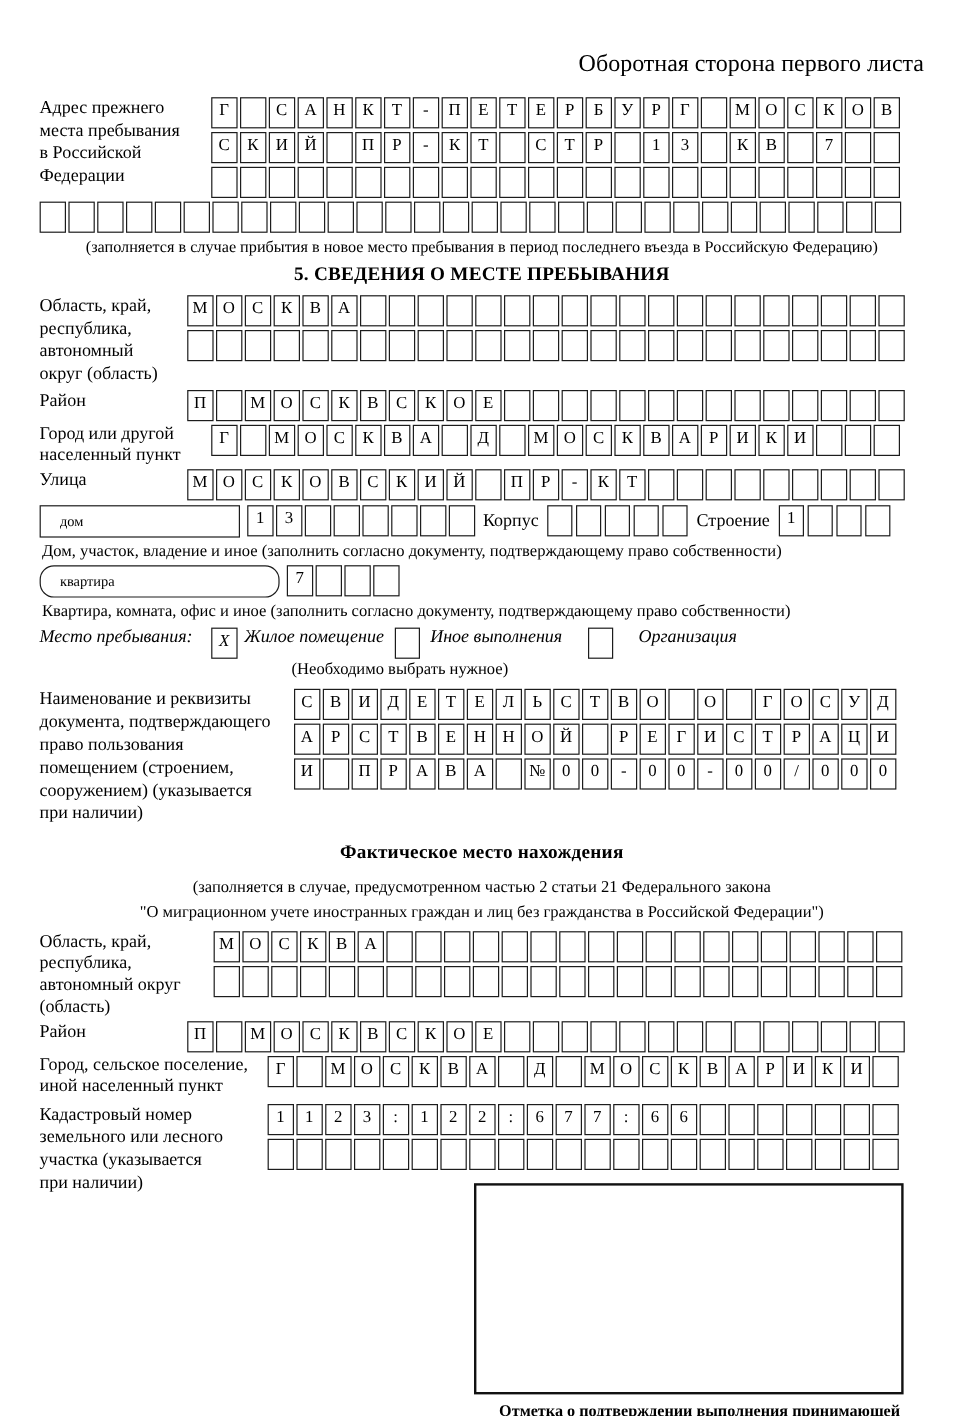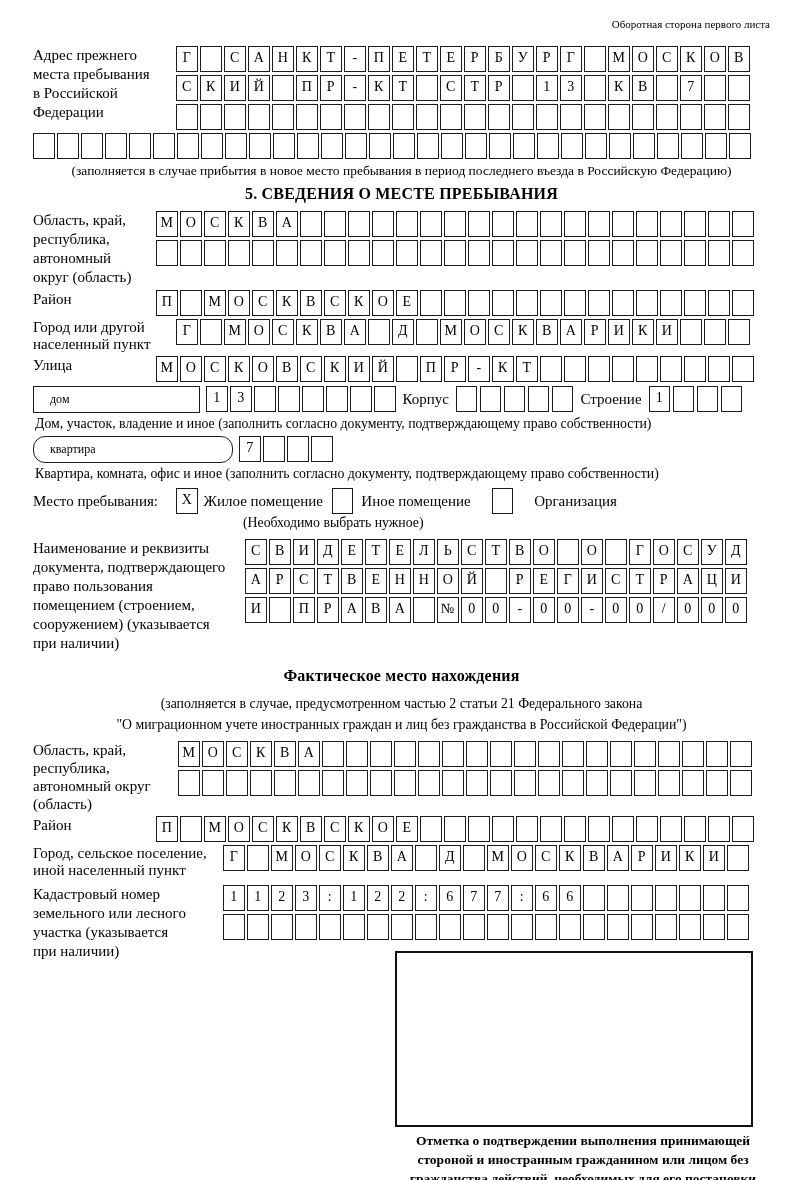--- a/index.html
+++ b/index.html
@@ -5,42 +5,42 @@
   html,body{margin:0;padding:0;background:#fff;}
   .sheet{
     position:relative;
     width:800px;height:1180px;
     box-sizing:border-box;
     padding:18px 30px 0 33px;
     background:#fff;color:#000;
     font-family:"Liberation Serif","DejaVu Serif",serif;
     overflow:hidden;
   }
-  .hdr{ text-align:right; font-size:11px; margin-bottom:16px; }
+  .hdr{ text-align:right; font-size:20px; margin-bottom:16px;margin-top:24px; }
   .frow{ display:flex; align-items:flex-start; margin-bottom:3px; }
   .lbl{ font-size:15px; line-height:19px; white-space:pre-line; flex:0 0 auto; }
   .lw123{ width:123px; } .lw143{ width:143px; } .lw145{ width:145px; }
   .lw190{ width:190px; } .lw212{ width:212px; }
   .cellcol{ display:flex; flex-direction:column; gap:3px; }
   .cells{ display:flex; gap:2.5px; }
   .cell{
     flex:0 0 21.5px; width:21.5px; height:26px; box-sizing:border-box;
     border:1.6px solid #1c1c1c; text-align:center;
     font-size:14px; line-height:22px; overflow:hidden;
   }
   .note{ font-size:13.5px; text-align:center; margin:3px 0 2px 0; line-height:17px;}
   .note-left{ font-size:13.8px; text-align:left; margin:2px 0 4px 2px; }
   .h-title{ font-size:16px; font-weight:bold; text-align:center; margin:6px 0 8px 0; letter-spacing:.2px;}
   .widebox{
     box-sizing:border-box; border:1.8px solid #1c1c1c; height:27px;
     text-align:left; font-size:12px; line-height:24px;padding-left:16px;
   }
   .wb167{ width:167px; margin-right:6px;} .wb200{ width:200px; margin-right:6px;border-radius:12px;}
   .inline-lbl{ font-size:15px; line-height:27px; padding:0 7px; }
-  .stay-row{ display:flex; align-items:center; margin:6px 0 1px 0; font-size:15px;}
+  .stay-row{ display:flex; margin:6px 0 1px 0; font-size:15px;font-style:italic;}
   .stay-row .cell{ height:26px; }
   .gap6{ width:6px;} .gap9{ width:9px;} .gap21{ width:21px;} .gap8{ width:8px;}
   .choose-note{ font-size:13.8px; margin:1px 0 8px 210px; }
   .fact-note{ font-size:13.8px; text-align:center; line-height:21px; white-space:pre-line; margin-bottom:6px;}
   .doc-block{ margin-top:6px; }
   .cad-row{ height:58px; overflow:visible; }
   .stampbox{ box-sizing:border-box; margin:8px 0 4px 362px; width:358px; height:176px; border:2px solid #111; }
   .stamp-caption{ margin-left:330px; width:440px; text-align:center; font-size:13.5px; font-weight:bold; line-height:19px; white-space:pre-line; }
 </style>
 </head>
@@ -372,21 +372,21 @@
   <div class="note-left">Квартира, комната, офис и иное (заполнить согласно документу, подтверждающему право собственности)</div>
 
   <div class="stay-row">
     <div style="width:143px">Место пребывания:</div>
     <div class="cell">X</div>
     <div class="gap6"></div>
     <div>Жилое помещение</div>
     <div class="gap9"></div>
     <div class="cell"></div>
     <div class="gap8"></div>
-    <div>Иное помещение</div>
+    <div>Иное выполнения</div>
     <div class="gap21"></div>
     <div class="cell"></div>
     <div class="gap21"></div>
     <div>Организация</div>
   </div>
   <div class="choose-note">(Необходимо выбрать нужное)</div>
 
   <div class="frow doc-block">
     <div class="lbl lw212">Наименование и реквизиты
 документа, подтверждающего

